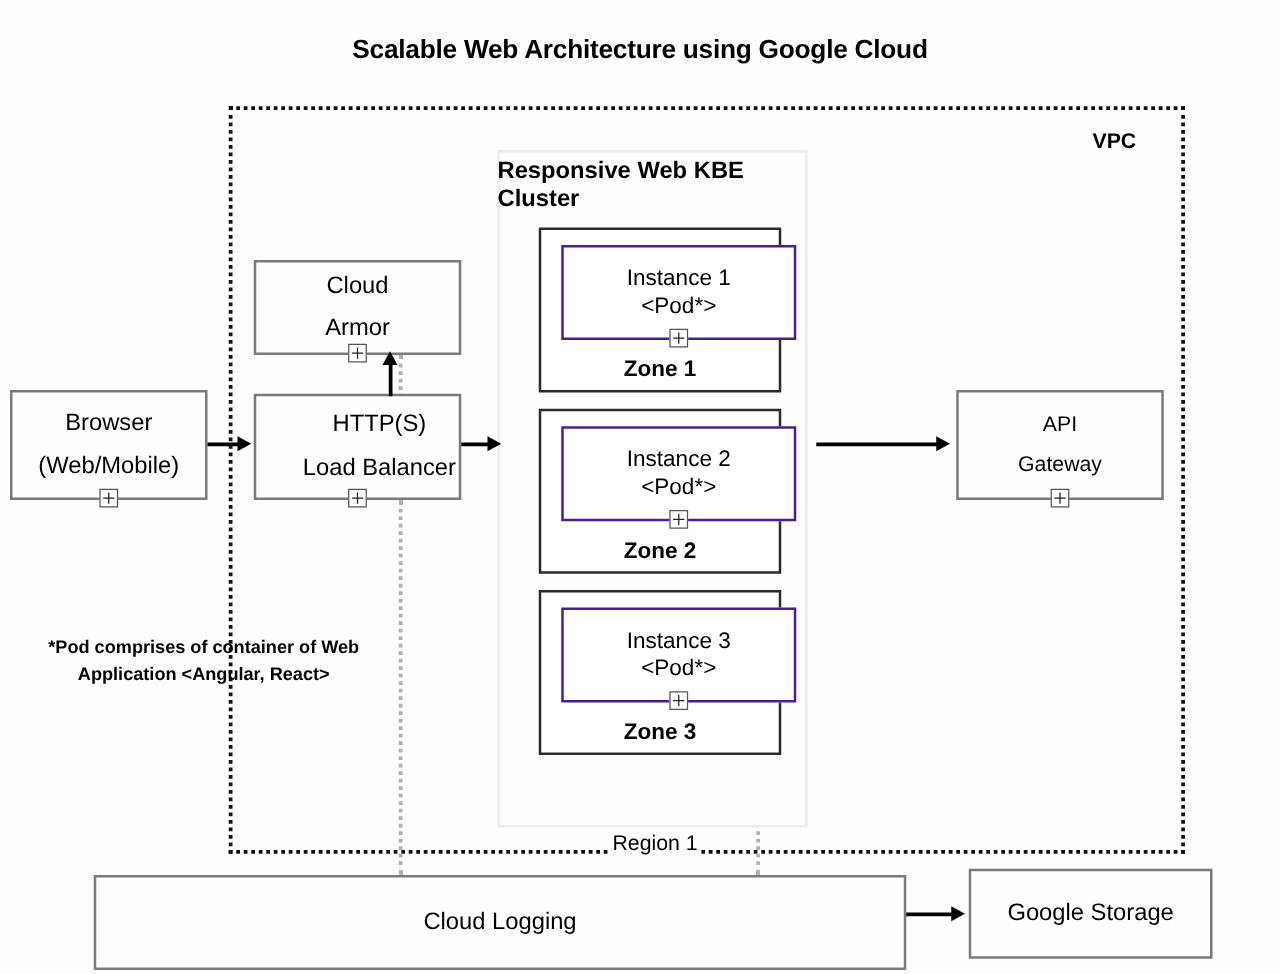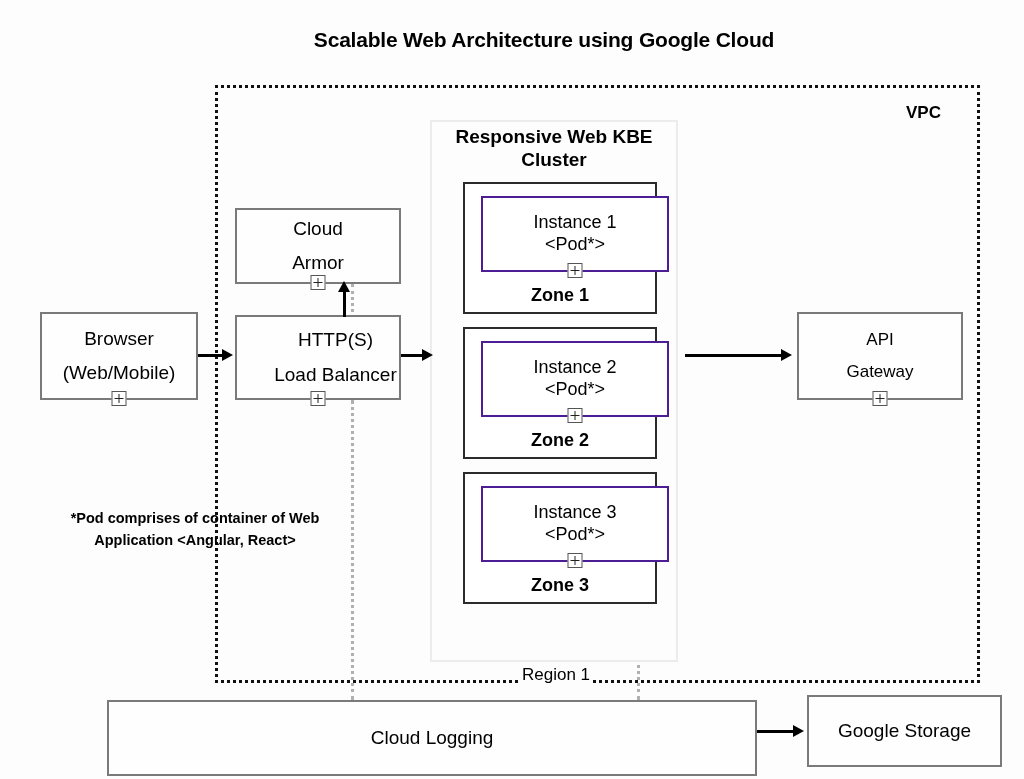--- a/index.html
+++ b/index.html
@@ -6,21 +6,21 @@
   html, body { margin: 0; padding: 0; }
   body {
     width: 1024px;
     height: 779px;
     background: #fdfdfd;
     font-family: "Liberation Sans", sans-serif;
     position: relative;
     overflow: hidden;
   }
 
-  #canvas { position: absolute; inset: 0; margin-left: 32px; }
+  #canvas { position: absolute; inset: 0; }
 
   .abs { position: absolute; }
 
   
   #title {
     left: 0; top: 28px; width: 1024px;
     text-align: center;
     font-size: 21px;
     font-weight: bold;
     color: #000;
@@ -106,21 +106,21 @@
   }
 
   
   #cluster {
     left: 398px; top: 120px; width: 248px; height: 542px;
     border: 2px solid #ececec;
     background: #fdfdfd;
   }
   #cluster-title {
     left: 398px; top: 126px; width: 248px;
-    text-align: center;
+    text-align: left;
     font-size: 19px; font-weight: bold; color: #000;
     line-height: 1.2;
   }
 
   .zone {
     position: absolute;
     left: 31px;
     width: 194px;
     height: 132px;
     border: 2px solid #2b2b2b;

